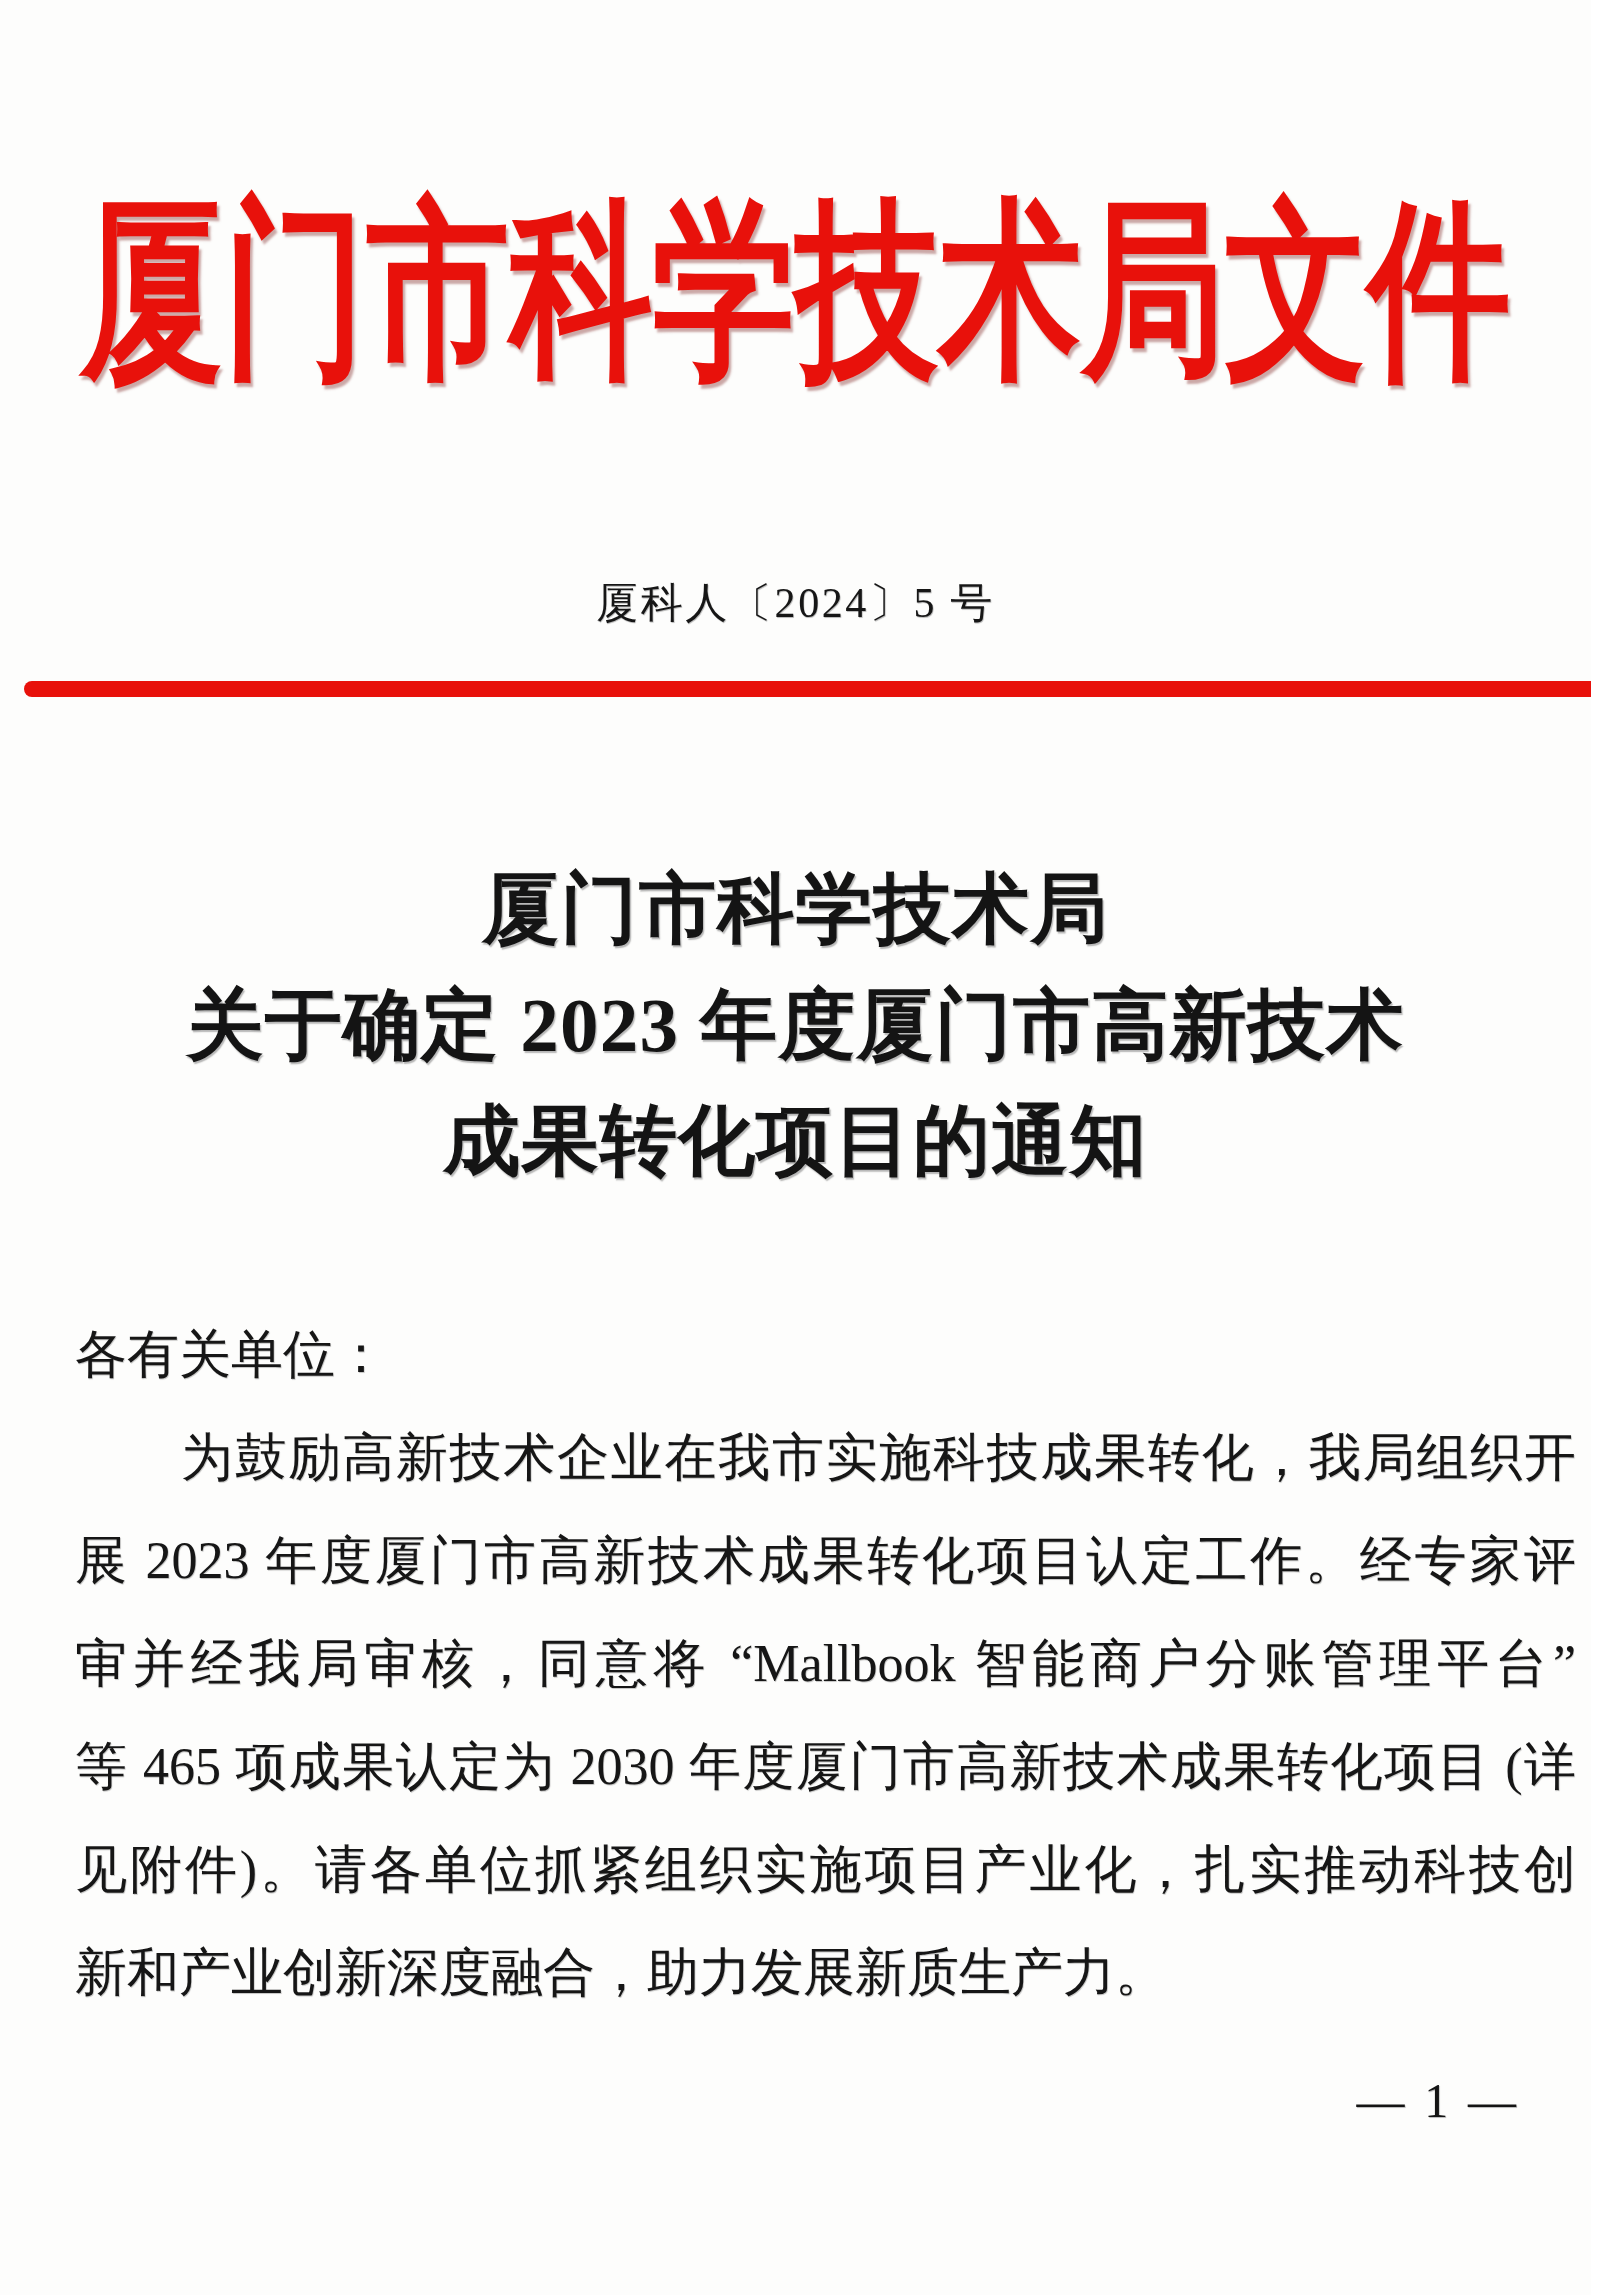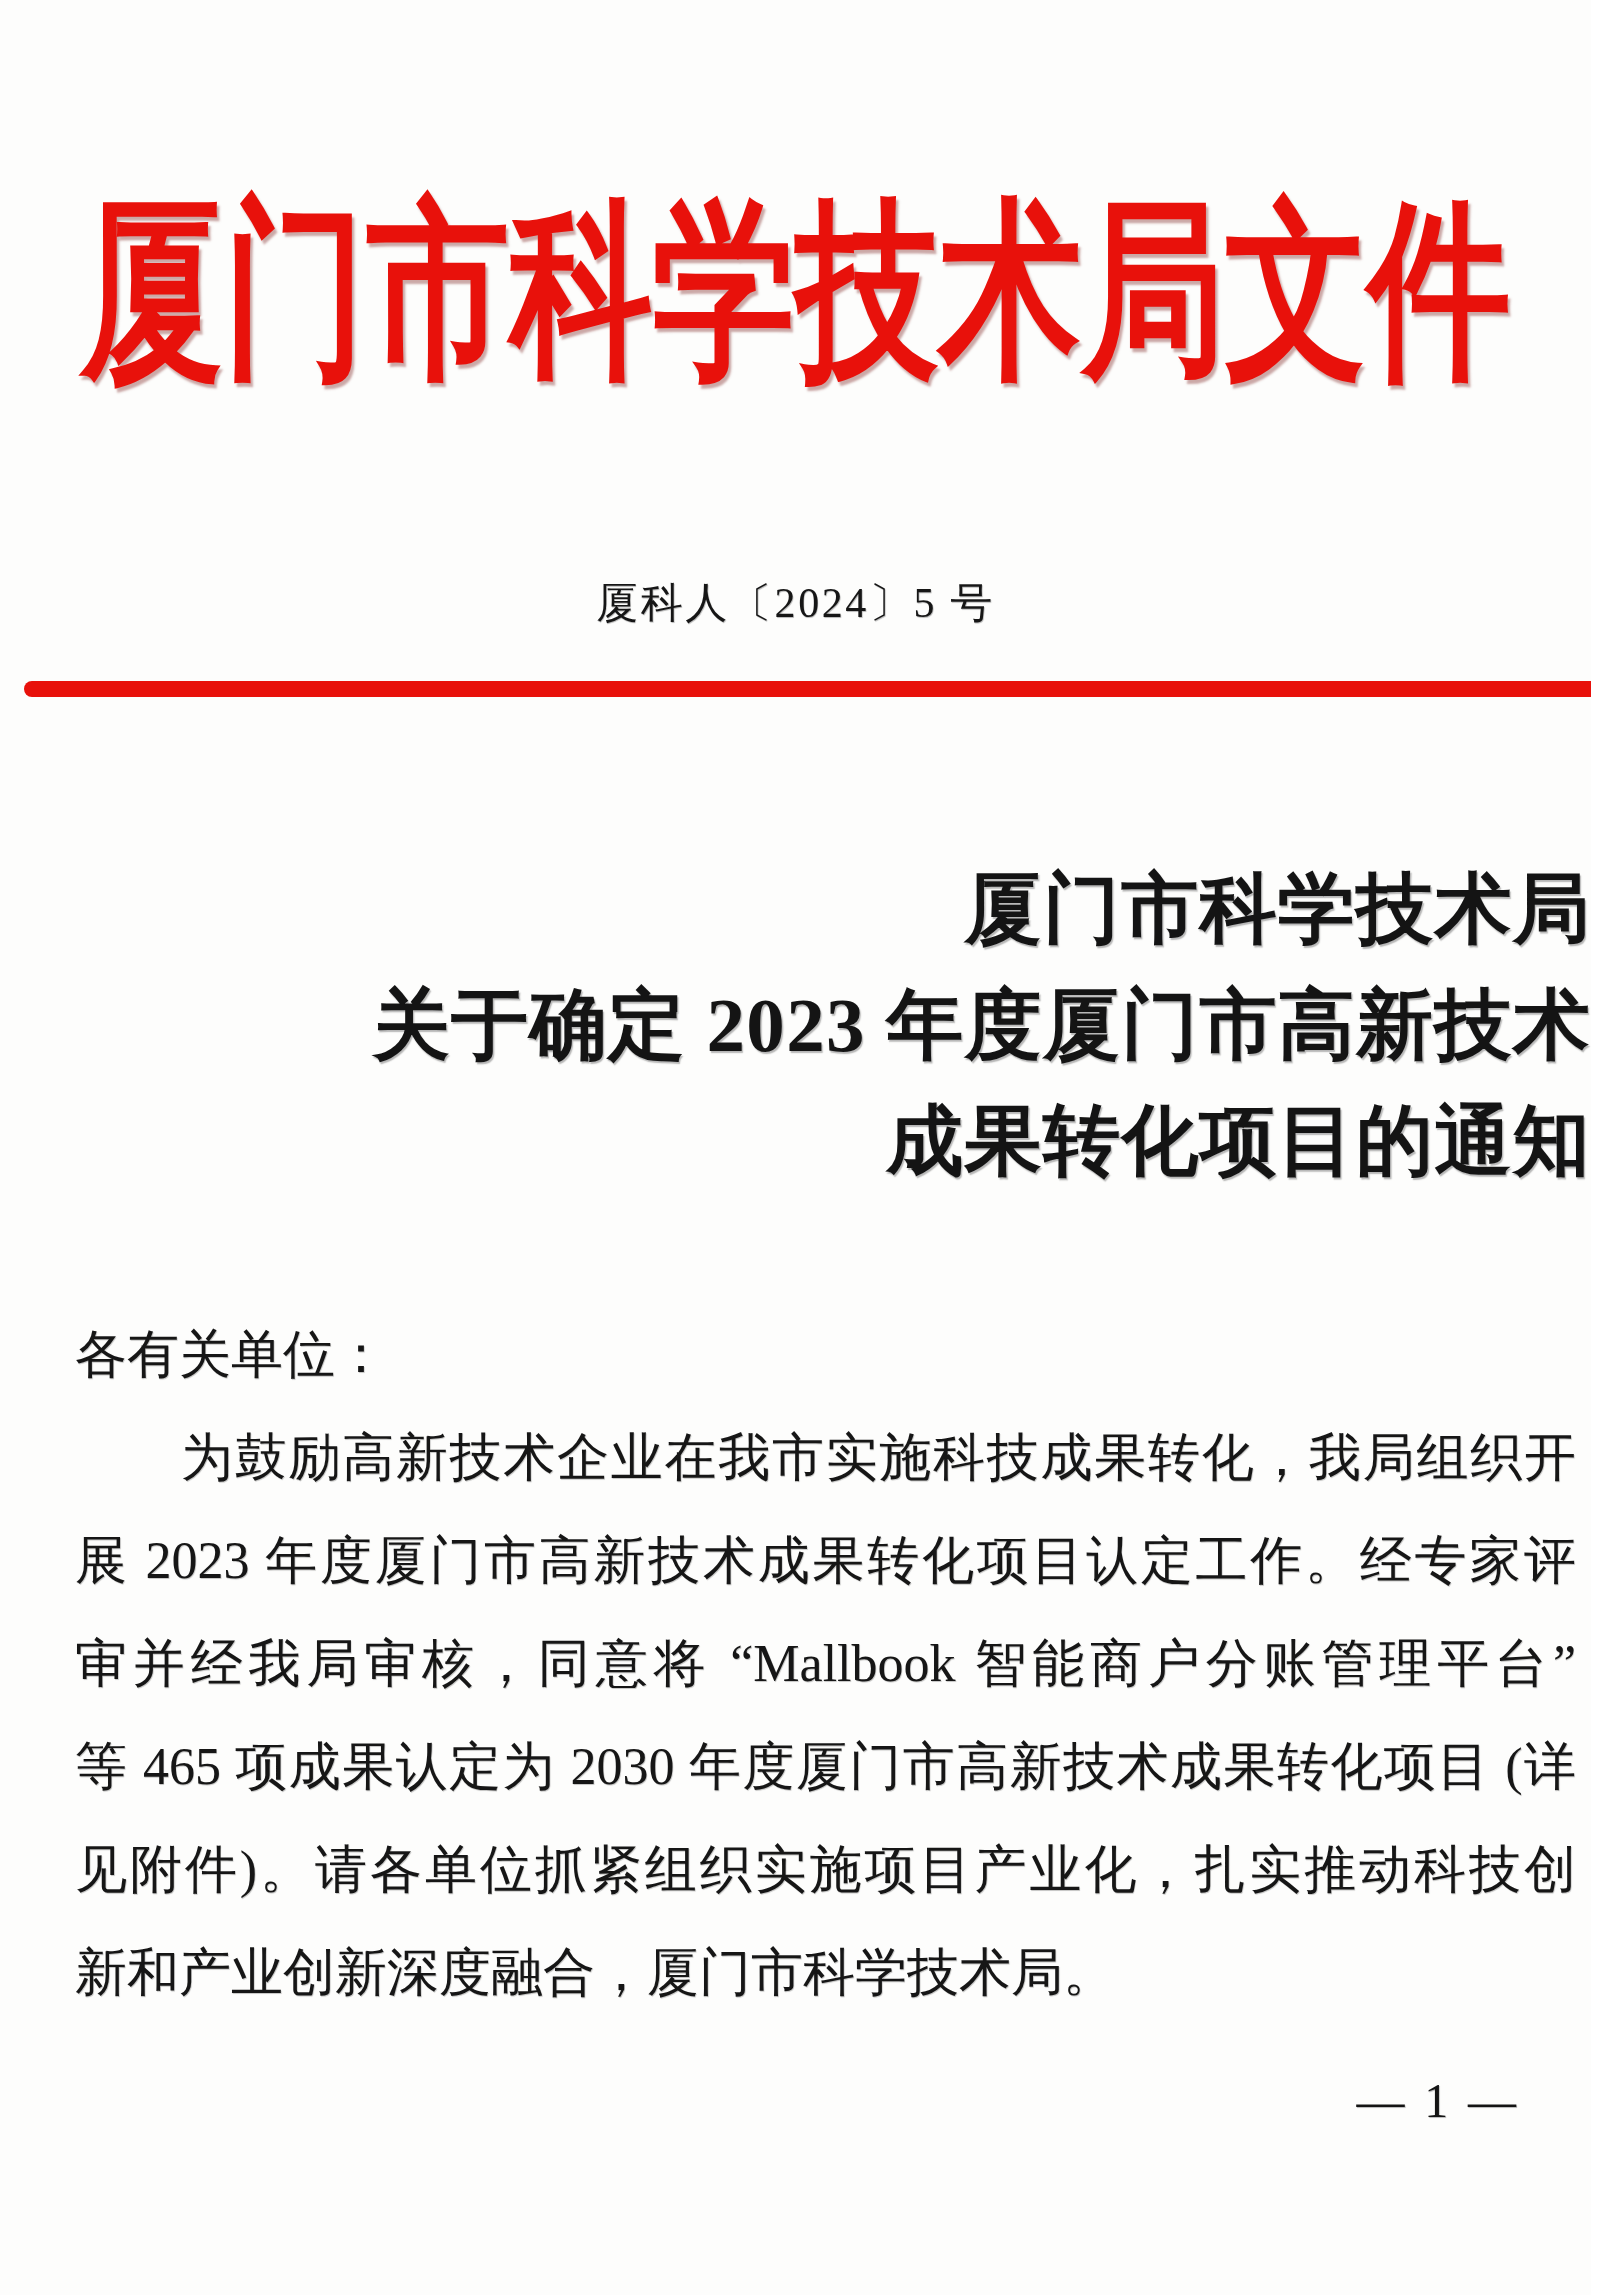--- a/index.html
+++ b/index.html
@@ -55,21 +55,21 @@
     background: #e8110b;
     border-radius: 7.9px;
   }
 
   
   .notice-title {
     position: absolute;
     top: 851px;
     left: 0;
     width: 100%;
-    text-align: right;
+    text-align: center;
     font-size: 77px;
     font-weight: bold;
     line-height: 116px;
     letter-spacing: 1.3px;
     color: #141414;
     text-shadow: 1.3px 2px 1.3px rgba(20,20,20,0.3);
   }
 
   
   .body-text {
@@ -127,19 +127,19 @@
     <div>成果转化项目的通知</div>
   </div>
 
   <div class="body-text">
     <div class="salutation">各有关单位：</div>
     <div class="bline indent">为鼓励高新技术企业在我市实施科技成果转化，我局组织开</div>
     <div class="bline">展 2023 年度厦门市高新技术成果转化项目认定工作。经专家评</div>
     <div class="bline">审并经我局审核，同意将 “Mallbook 智能商户分账管理平台”</div>
     <div class="bline">等 465 项成果认定为 2030 年度厦门市高新技术成果转化项目 (详</div>
     <div class="bline">见附件)。请各单位抓紧组织实施项目产业化，扎实推动科技创</div>
-    <div class="bline last">新和产业创新深度融合，厦门市科学技术局。</div>
+    <div class="bline last">新和产业创新深度融合，助力发展新质生产力。</div>
   </div>
 
   <div class="page-number">— 1 —</div>
 
 </div>
 
 
 </body></html>

